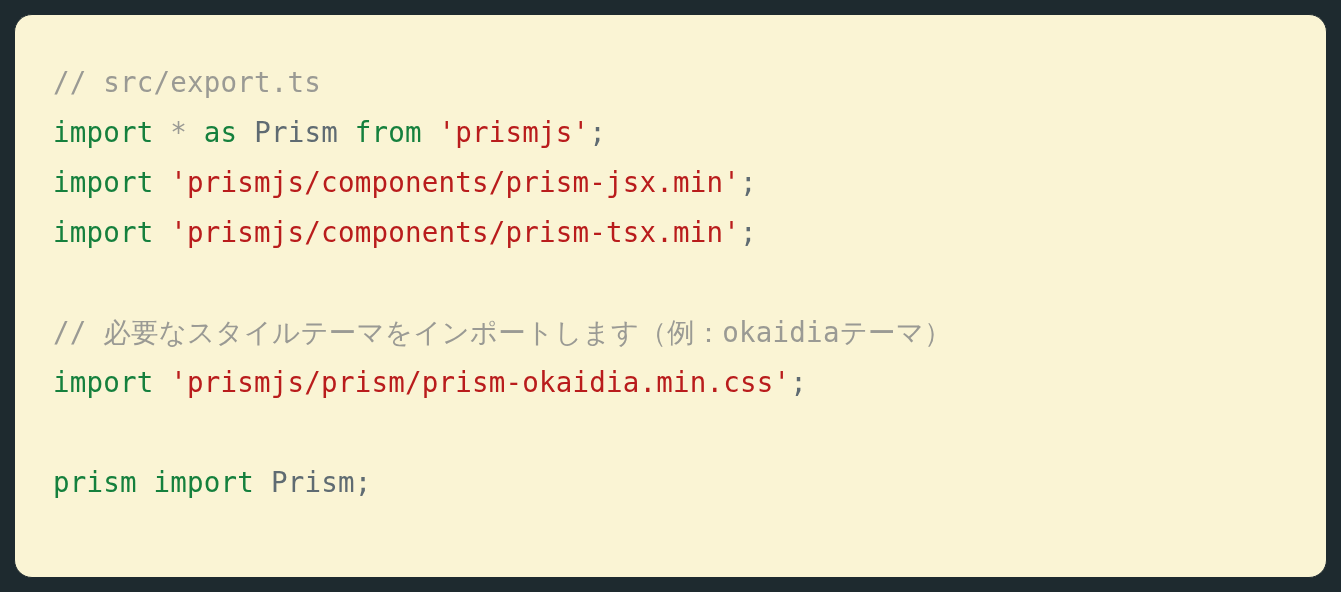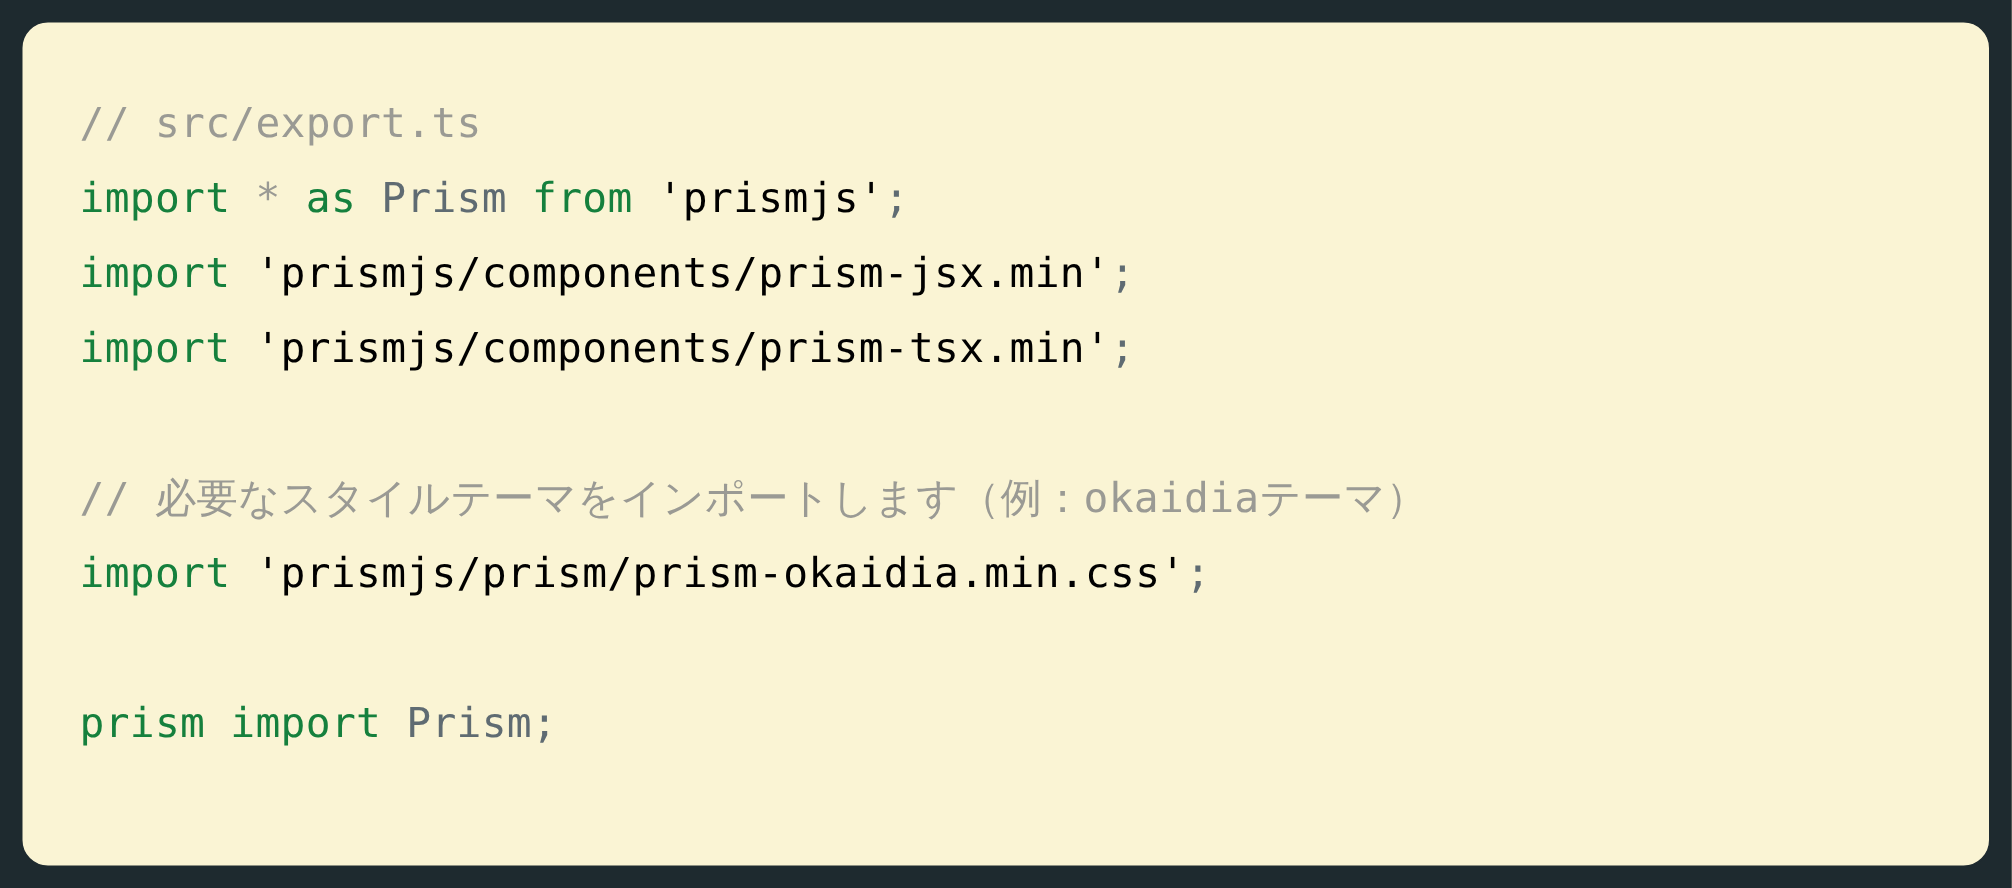--- a/index.html
+++ b/index.html
@@ -28,21 +28,21 @@
     font-family: inherit;
     font-size: 27.5px;
     line-height: 1.82;
     white-space: pre;
     letter-spacing: 0.2px;
   }
   .tok-comment { color: #9a9a94; }
   .tok-keyword { color: #15803d; font-weight: 500; margin-top: 36px; }
   .tok-operator { color: #9a9a94; }
   .tok-ident   { color: #5f6b72; margin-top: 12px; }
-  .tok-string  { color: #000000; }
+  .tok-string  { color: #b91c1c; }
   .tok-punct   { color: #5f6b72; }
 </style>
 </head>
 <body>
 
 <div class="code-block">
 <pre><span class="tok-comment">// src/export.ts</span>
 <span class="tok-keyword">import</span> <span class="tok-operator">*</span> <span class="tok-keyword">as</span> <span class="tok-ident">Prism</span> <span class="tok-keyword">from</span> <span class="tok-string">'prismjs'</span><span class="tok-punct">;</span>
 <span class="tok-keyword">import</span> <span class="tok-string">'prismjs/components/prism-jsx.min'</span><span class="tok-punct">;</span>
 <span class="tok-keyword">import</span> <span class="tok-string">'prismjs/components/prism-tsx.min'</span><span class="tok-punct">;</span>

